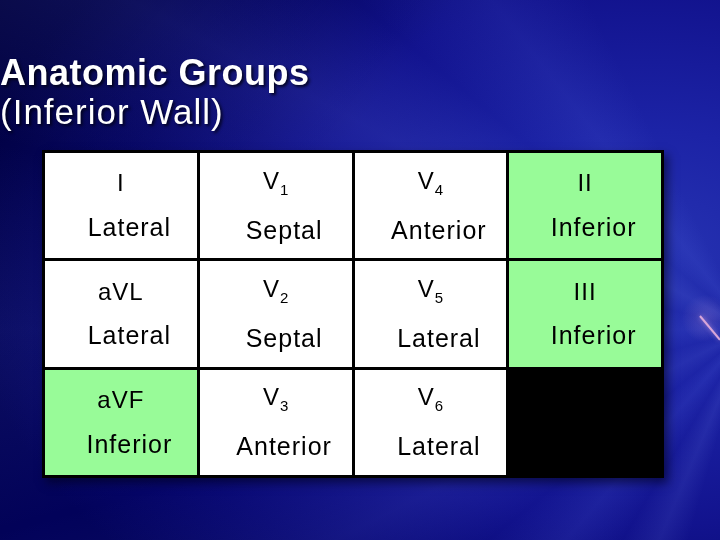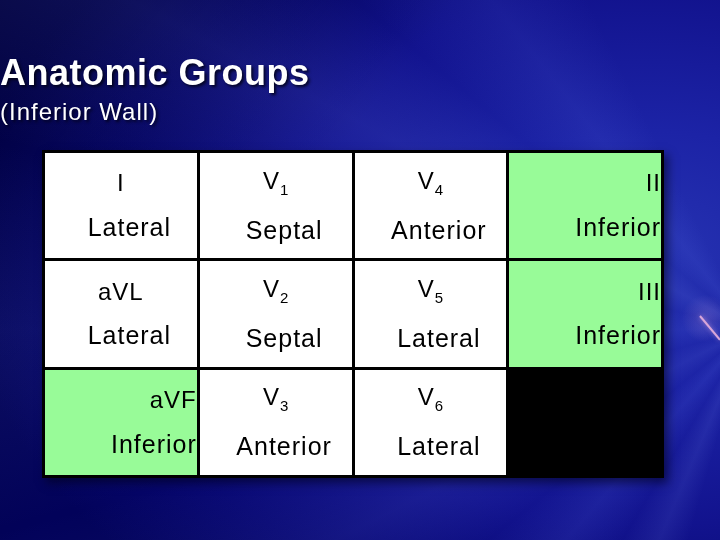--- a/index.html
+++ b/index.html
@@ -53,21 +53,21 @@
     margin-top: 23px;
   }
   .title {
     font-size: 36px;
     font-weight: bold;
     line-height: 44px;
     letter-spacing: 0.5px;
     text-shadow: 2px 2px 3px rgba(0,0,15,0.8);
   }
   .subtitle {
-    font-size: 24px;
+    font-size: 35px;
     font-weight: normal;
     line-height: 34px;
     letter-spacing: 1px;
     text-shadow: 2px 2px 3px rgba(0,0,15,0.8);
   }
 
   
   .table-wrap {
     position: absolute;
     left: 42px; top: 150px;
@@ -82,21 +82,21 @@
     box-shadow: 4px 5px 9px rgba(0,0,20,0.55);
   }
   .cell {
     background: var(--cell-white, #ffffff);
     display: flex;
     flex-direction: column;
     justify-content: space-evenly;
     align-items: center;
     color: #000;
   }
-  .cell.hl { background: var(--highlight-green, #98fb98); align-items: flex-end; }
+  .cell.hl { background: var(--highlight-green, #98fb98); }
   .cell .lead {
     font-size: 24px;
     line-height: 26px;
     letter-spacing: 1px;
   }
   .cell .lead sub {
     font-size: 15px;
     letter-spacing: 0;
   }
   .cell .group {

